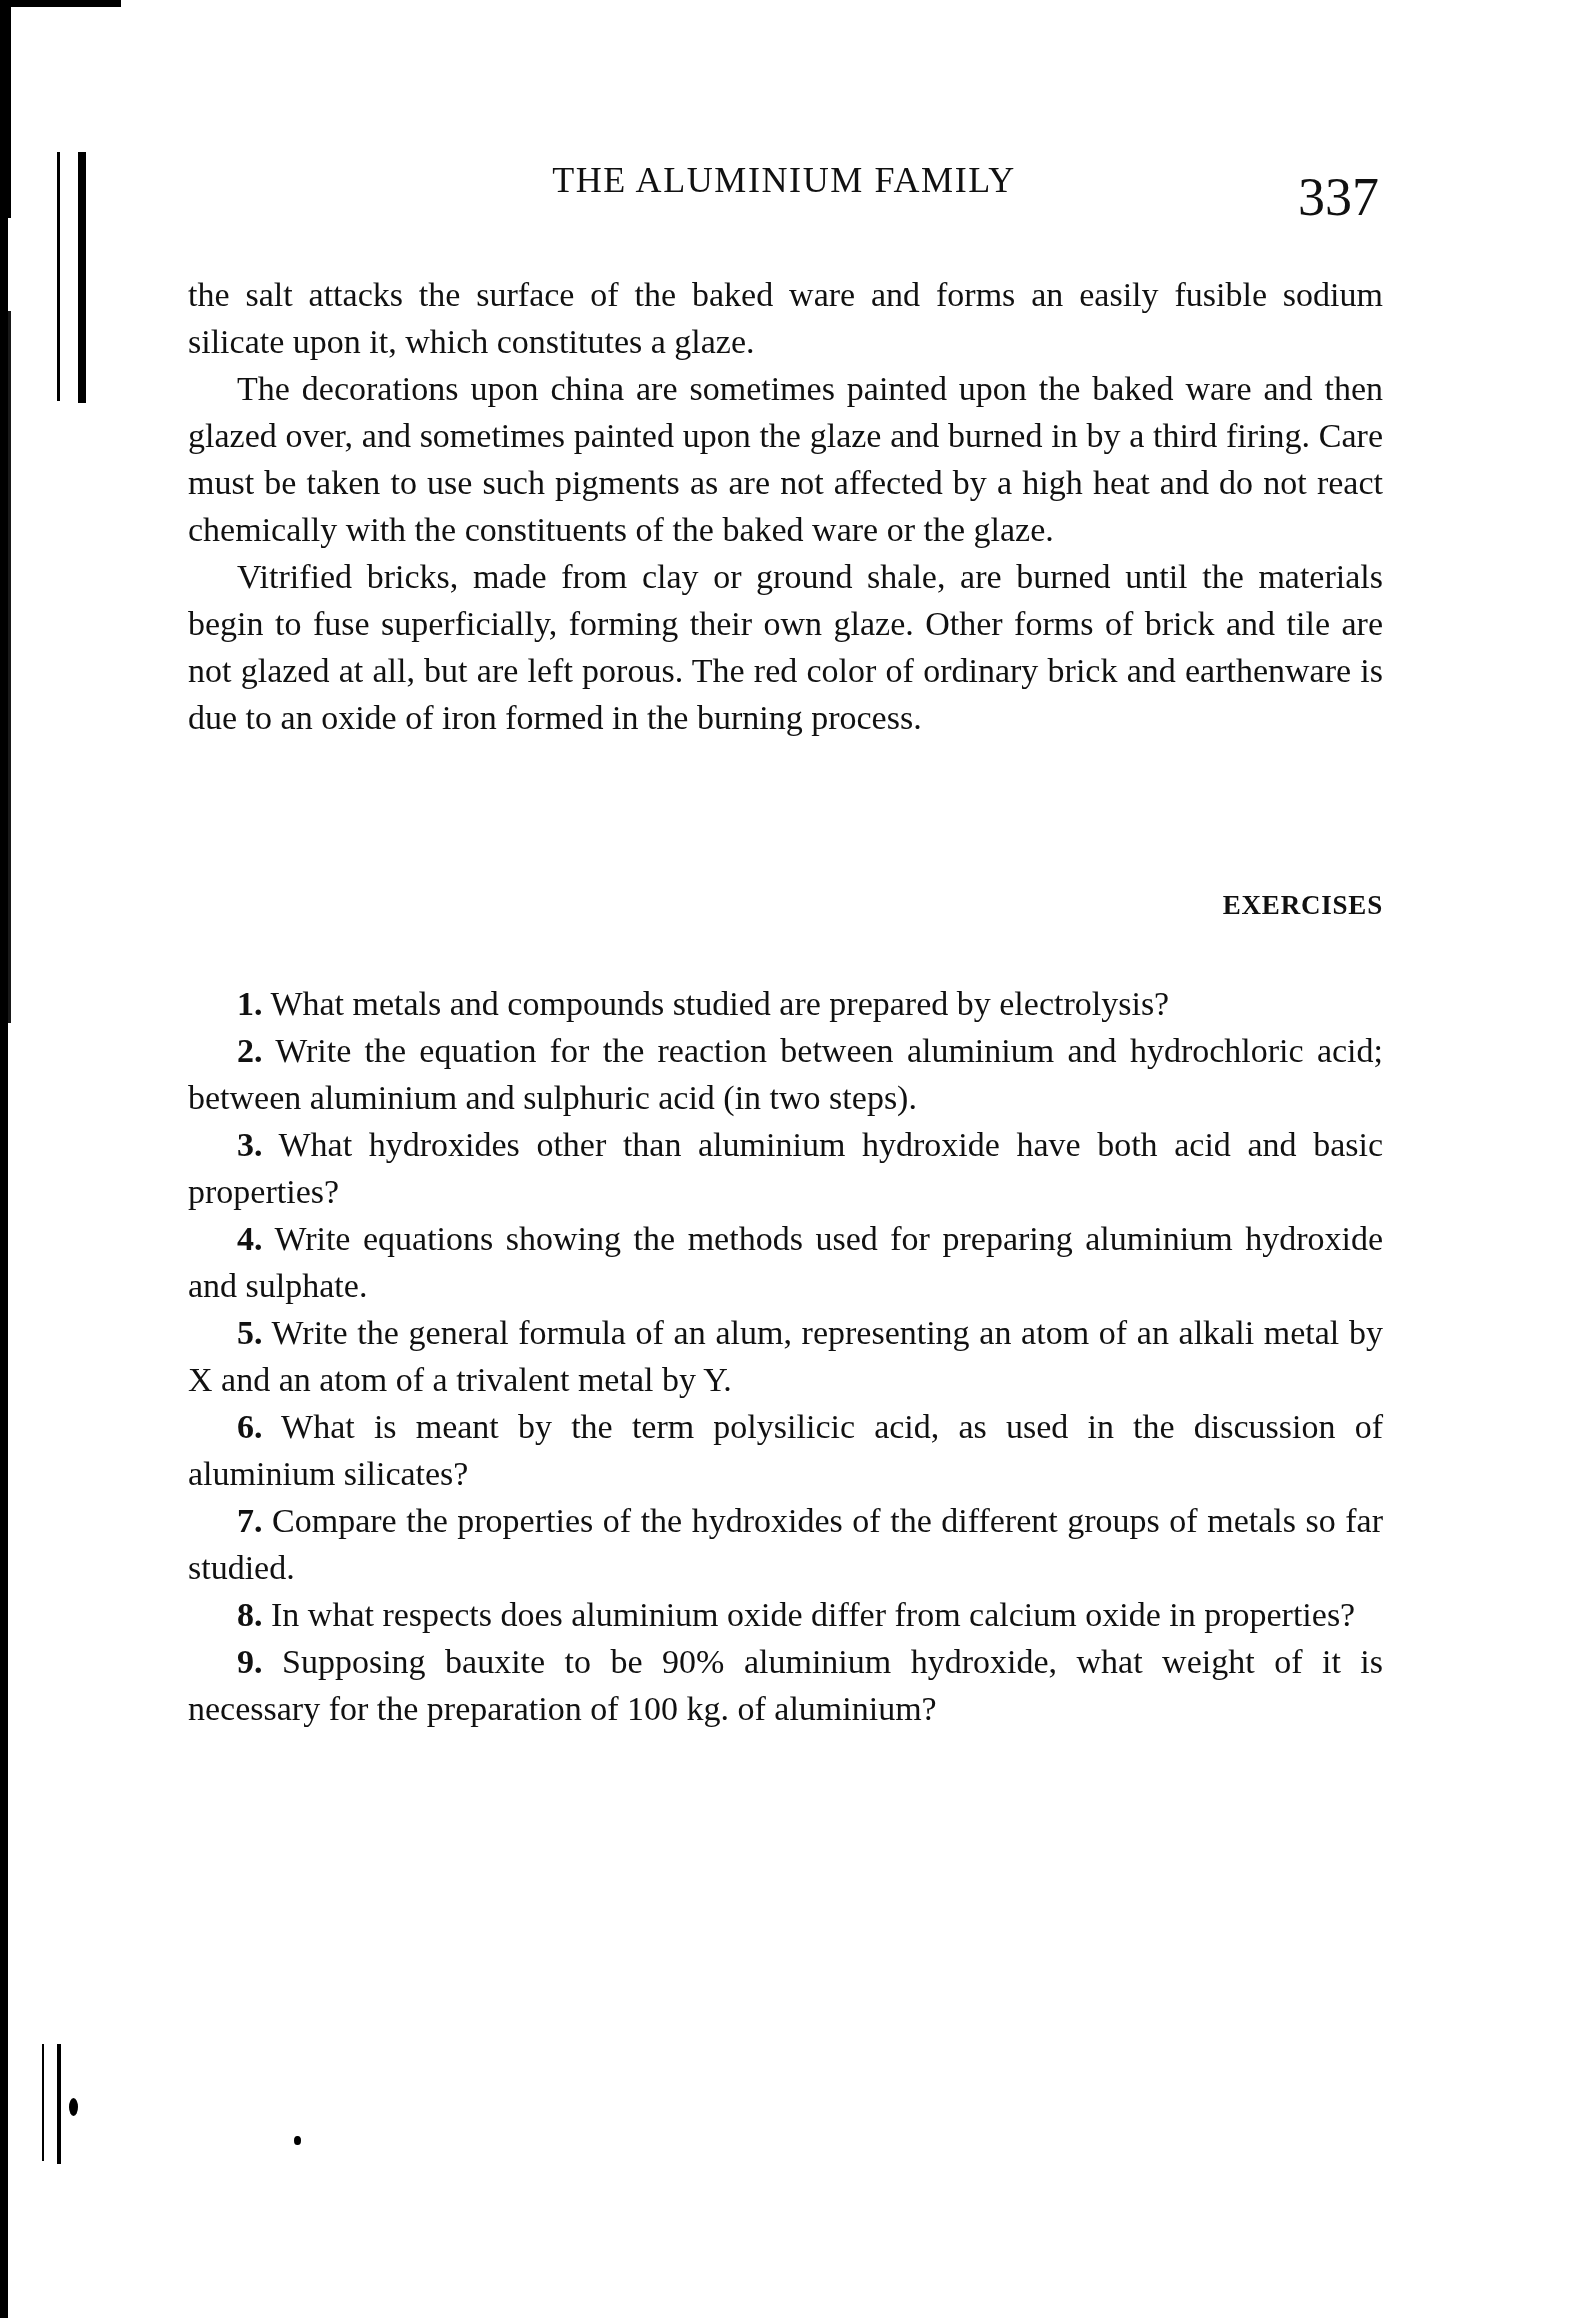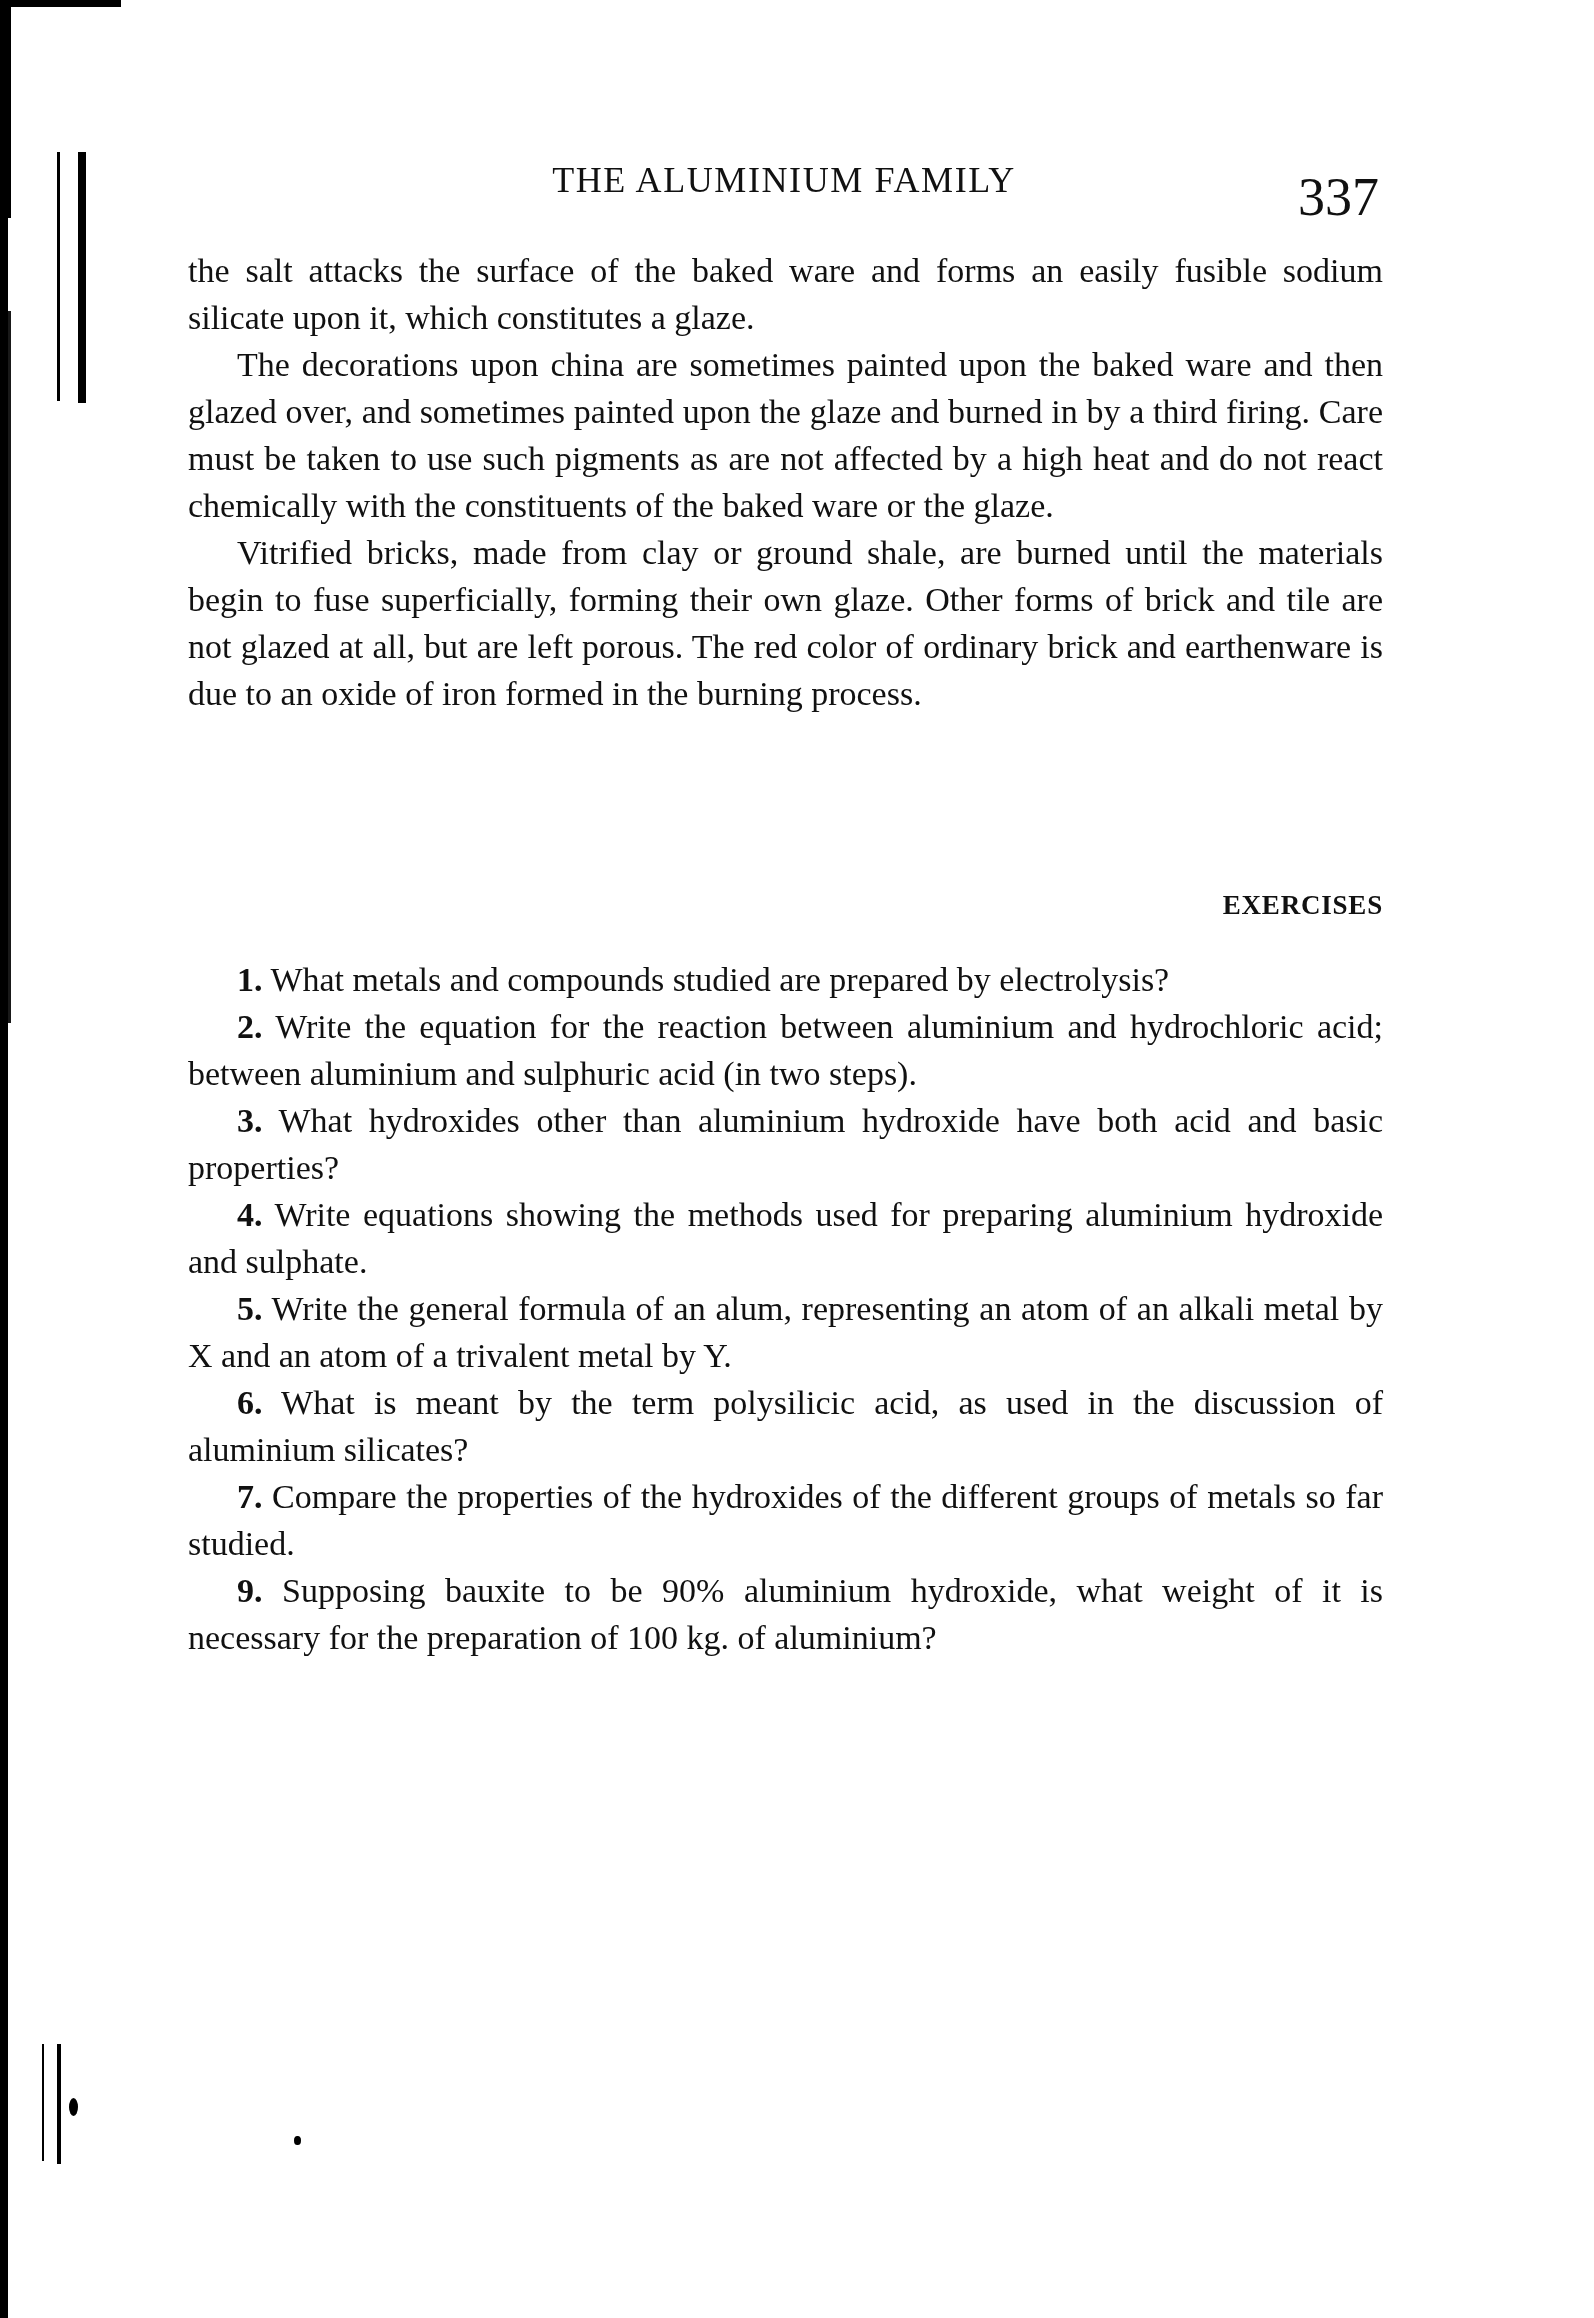--- a/index.html
+++ b/index.html
@@ -10,21 +10,21 @@
   .scan-edge { position: absolute; background: #000; }
   .dot { position: absolute; background: #000; border-radius: 50%; }
   .page-header { position: absolute; top: 159px; left: 0; width: 1367px; height: 57px; }
   .running-title {
     position: absolute; left: 485px; top: 0; width: 598px; text-align: center;
     font-size: 36px; letter-spacing: 1.6px;
   }
   .page-number { position: absolute; left: 1298px; top: 6.5px; font-size: 54px; }
   .text-block {
     position: absolute; left: 188px; width: 1195px;
-    font-size: 34px; line-height: 47px; text-align: justify;
+    font-size: 34px; line-height: 47px; text-align: justify; margin-top: 24px;
   }
   .text-block p { margin: 0; }
   .indent { text-indent: 49px; }
   .exercises-title {
     position: absolute; left: 188px; width: 1195px; top: 890px;
     text-align: right; font-weight: bold; font-size: 27px; letter-spacing: 0.8px;
   }
   .ex-num { font-weight: bold; }
 </style>
 </head>
@@ -55,15 +55,16 @@
 <div class="exercises-title">EXERCISES</div>
 
 <div class="text-block" style="top:956px;">
   <p class="indent"><span class="ex-num">1.</span> <span>What metals and compounds studied are prepared by electrolysis?</span></p>
   <p class="indent"><span class="ex-num">2.</span> <span>Write the equation for the reaction between aluminium and hydrochloric acid; between aluminium and sulphuric acid (in two steps).</span></p>
   <p class="indent"><span class="ex-num">3.</span> <span>What hydroxides other than aluminium hydroxide have both acid and basic properties?</span></p>
   <p class="indent"><span class="ex-num">4.</span> <span>Write equations showing the methods used for preparing aluminium hydroxide and sulphate.</span></p>
   <p class="indent"><span class="ex-num">5.</span> <span>Write the general formula of an alum, representing an atom of an alkali metal by X and an atom of a trivalent metal by Y.</span></p>
   <p class="indent"><span class="ex-num">6.</span> <span>What is meant by the term polysilicic acid, as used in the discussion of aluminium silicates?</span></p>
   <p class="indent"><span class="ex-num">7.</span> <span>Compare the properties of the hydroxides of the different groups of metals so far studied.</span></p>
+  <p class="indent"><span class="ex-num">8.</span> <span>In what respects does aluminium oxide differ from calcium oxide in properties?</span></p>
   <p class="indent"><span class="ex-num">9.</span> <span>Supposing bauxite to be 90% aluminium hydroxide, what weight of it is necessary for the preparation of 100 kg. of aluminium?</span></p>
 </div>
 
 
 </body></html>

